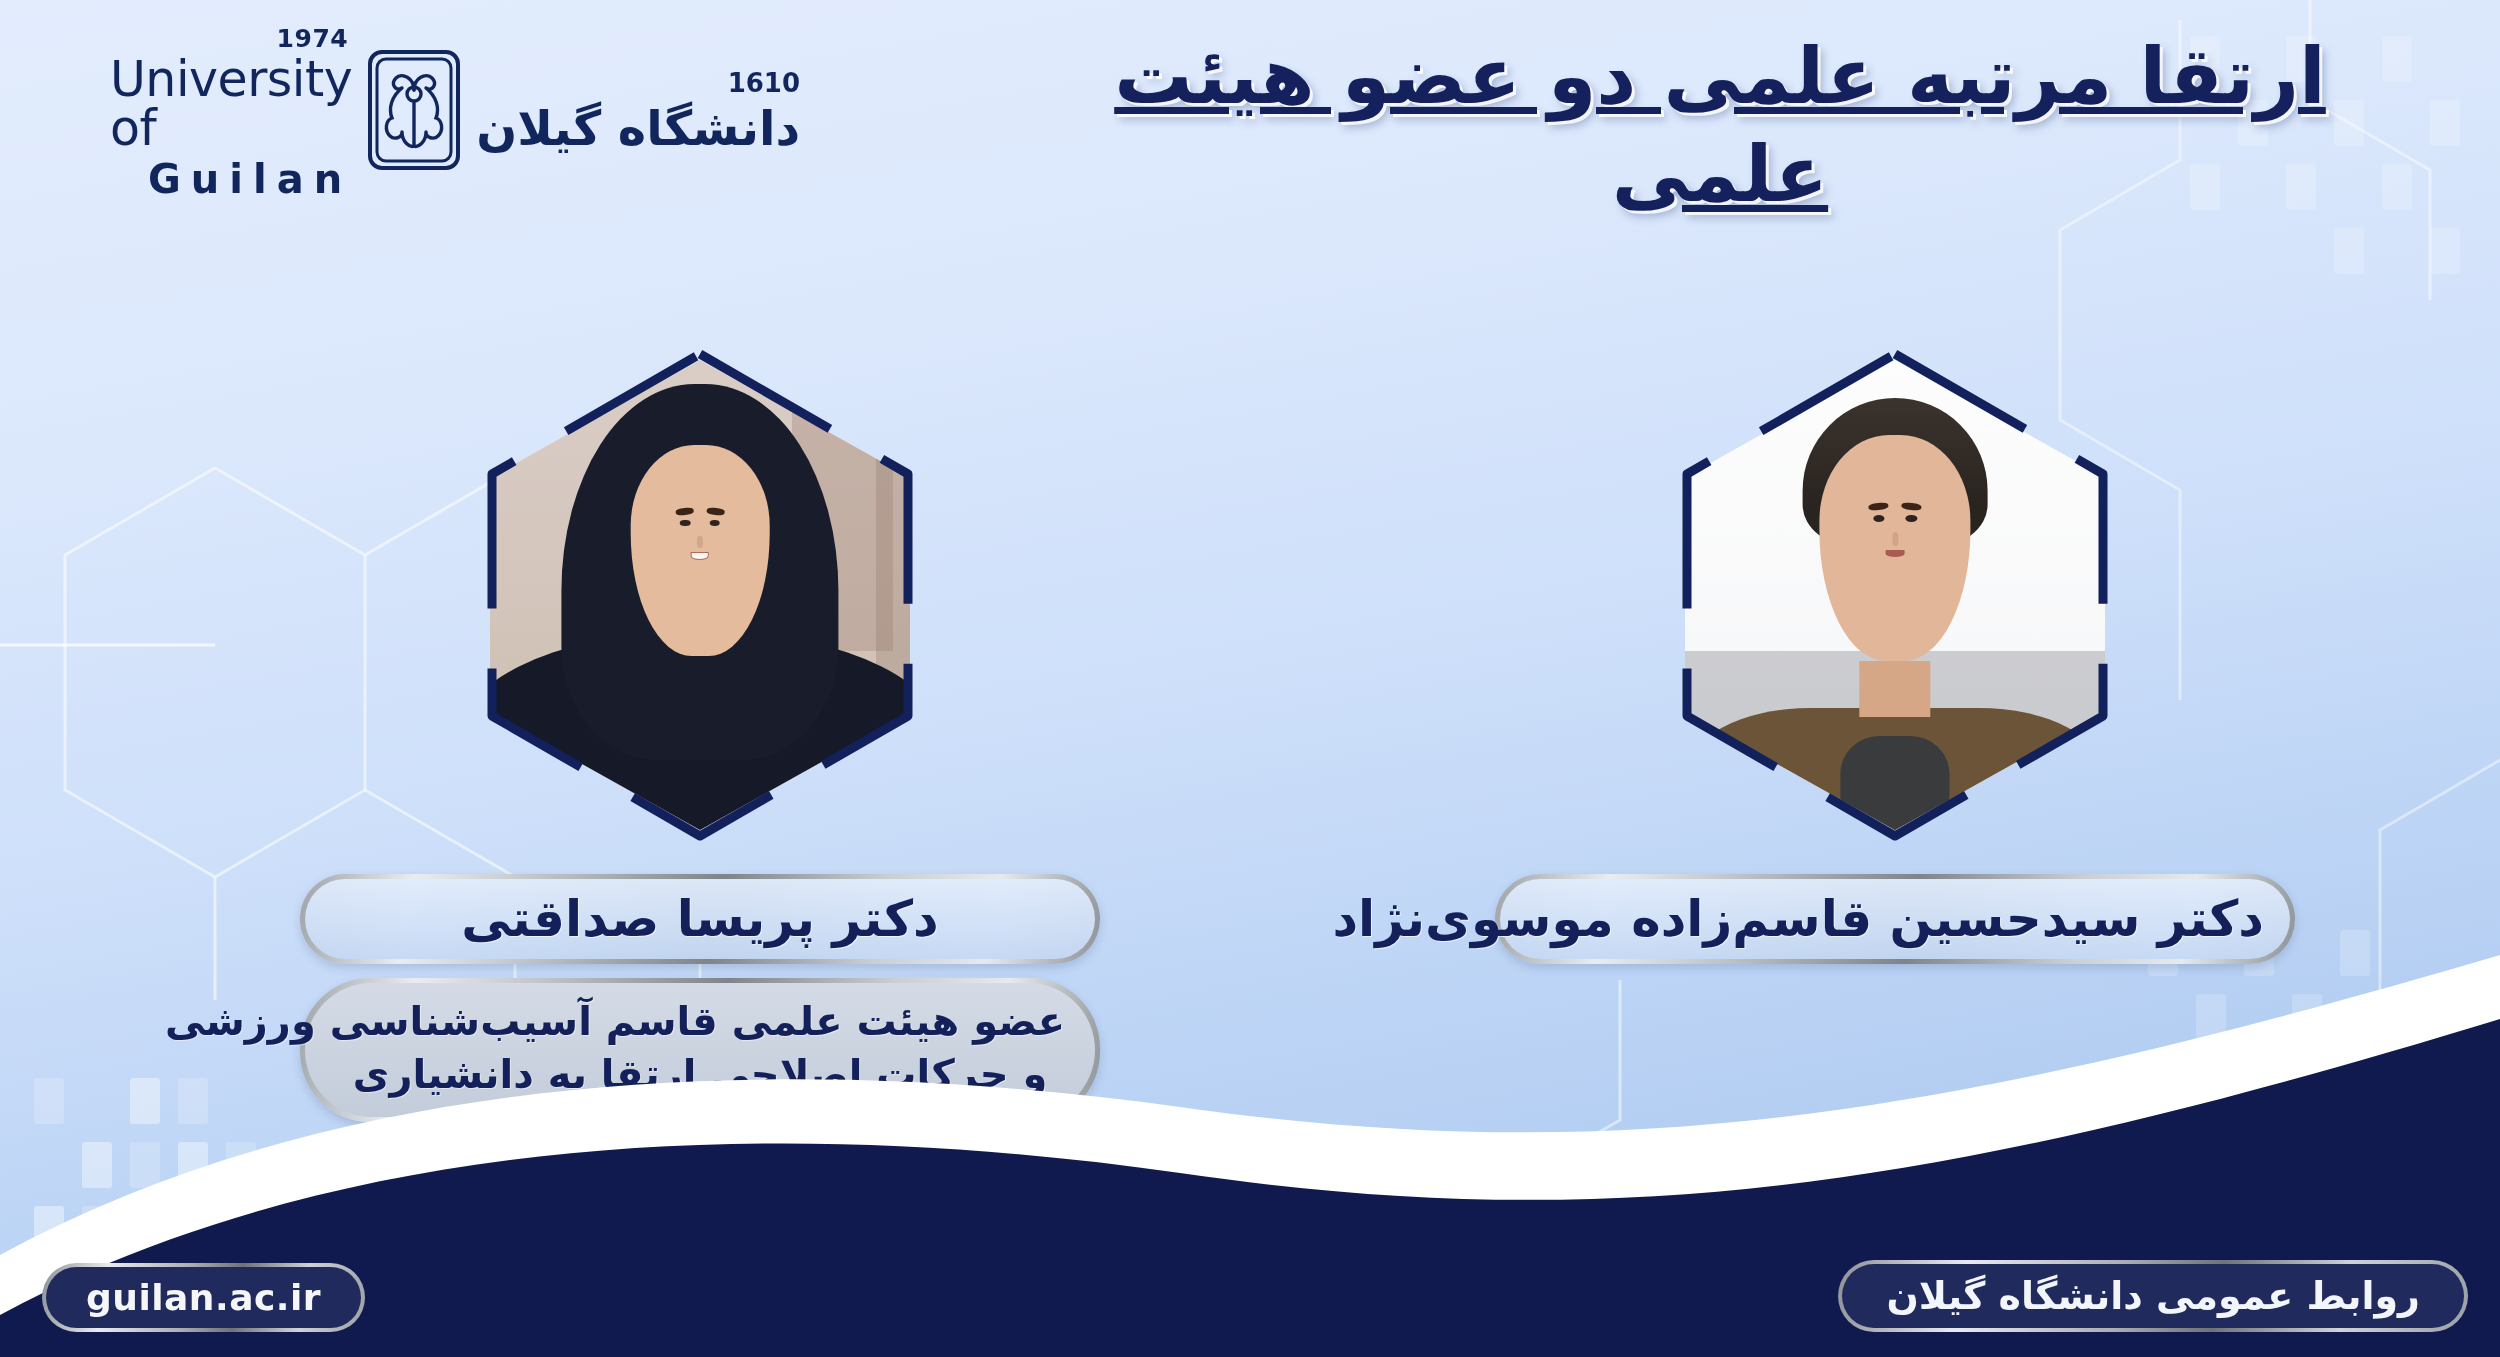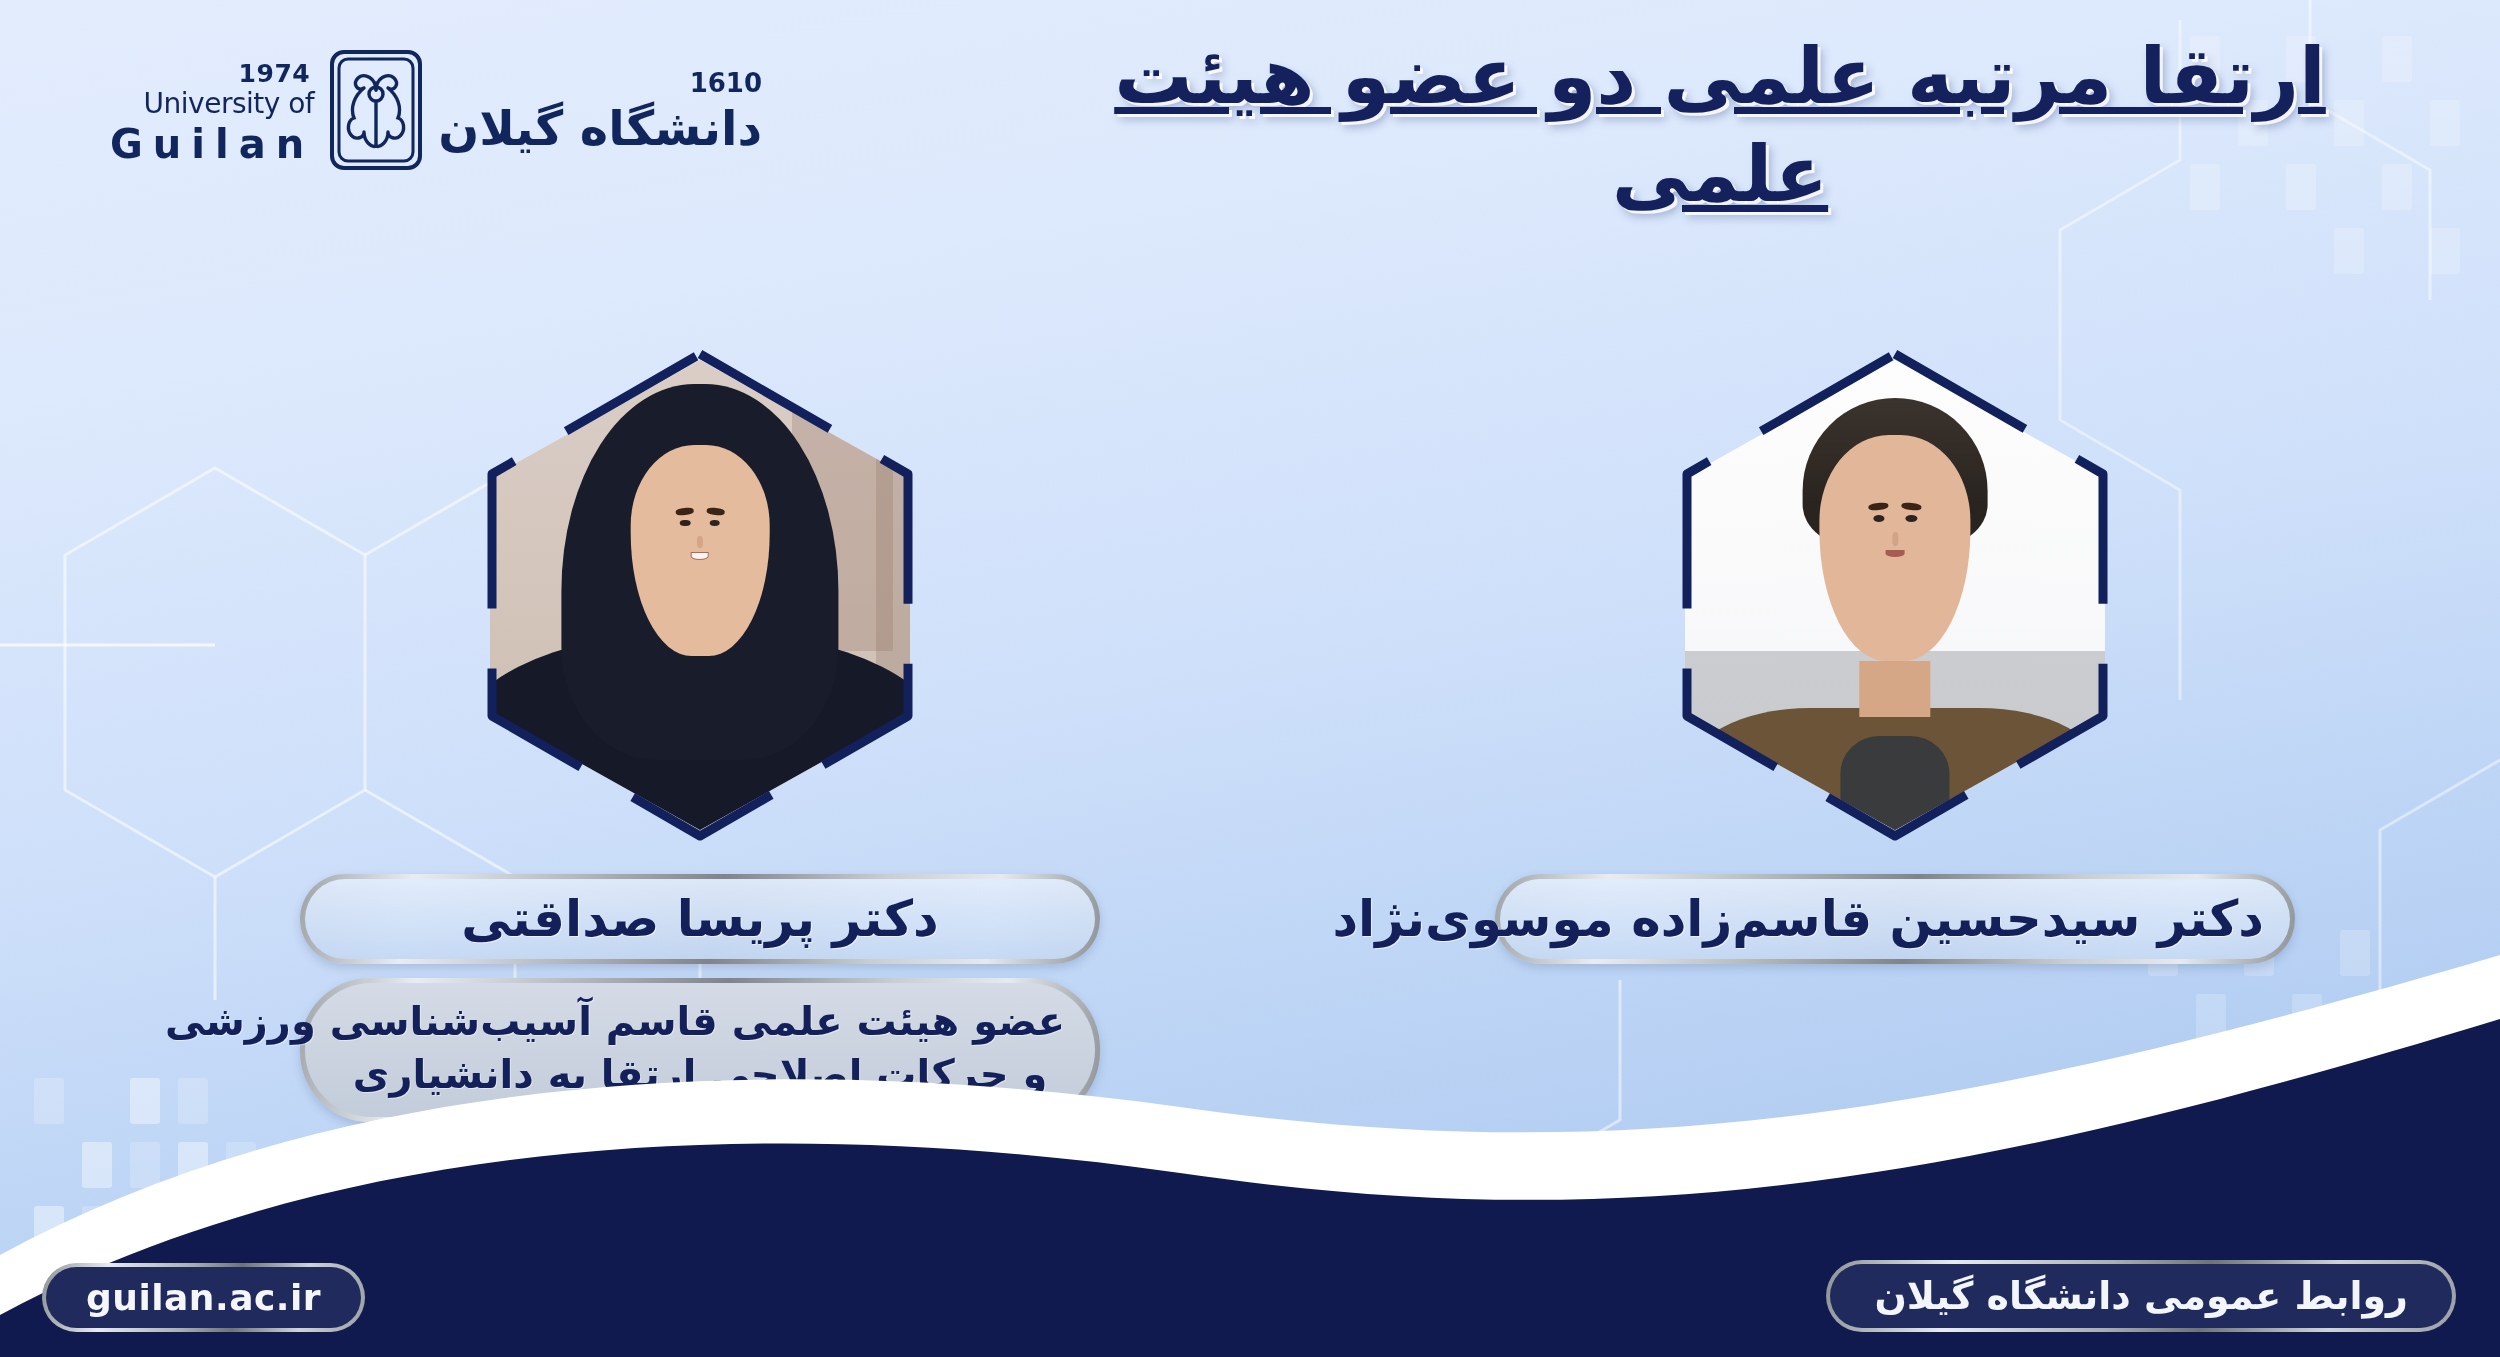--- a/index.html
+++ b/index.html
@@ -35,21 +35,21 @@
   .logo{
     position:absolute; left:110px; top:52px;
     width:440px; height:120px;
     display:flex; align-items:center; direction:ltr;
   }
   .logo-en{
     display:flex; flex-direction:column; align-items:flex-end;
     color:#11265c; line-height:1;
   }
   .logo-year-en{ font-size:25px; font-weight:bold; letter-spacing:.5px; margin-bottom:4px; margin-right:4px;}
-  .logo-uni{ font-size:28px; font-weight:400; letter-spacing:-.5px; }
+  .logo-uni{ font-size:49px; font-weight:400; letter-spacing:-.5px; }
   .logo-guilan{ font-size:40px; font-weight:bold; letter-spacing:10px; margin-top:6px; }
   .emblem{ margin:0 14px; }
   .logo-fa{ display:flex; flex-direction:column; align-items:flex-start; color:#11265c; direction:rtl; }
   .logo-year-fa{ font-size:26px; font-weight:bold; margin-bottom:2px; }
   .logo-fa-name{ font-size:48px; font-weight:bold; white-space:nowrap; }
 
   .headline{
     position:absolute; right:110px; top:28px;
     width:1340px;
     text-align:center;
@@ -208,21 +208,21 @@
   }
   .url-chip .inner{
     border-radius:999px;
     background:#202a5c;
     padding:10px 40px;
     color:#f4f6fa; font-size:36px; font-weight:bold;
     direction:ltr; letter-spacing:.5px;
     font-family:"DejaVu Sans","Liberation Sans",sans-serif;
   }
   .pr-chip{
-    position:absolute; right:44px; bottom:25px;
+    position:absolute; right:32px; bottom:25px;
     padding:4px;
     border-radius:999px;
     background:linear-gradient(100deg,#8d9297 0%,#e7ebef 20%,#a9aeb3 45%,#6e7379 60%,#ced3d8 80%,#9aa0a5 100%);
   }
   .pr-chip .inner{
     border-radius:999px;
     background:#202a5c;
     padding:10px 44px;
     color:#f2f5fa; font-size:38px; font-weight:bold;
     white-space:nowrap;

